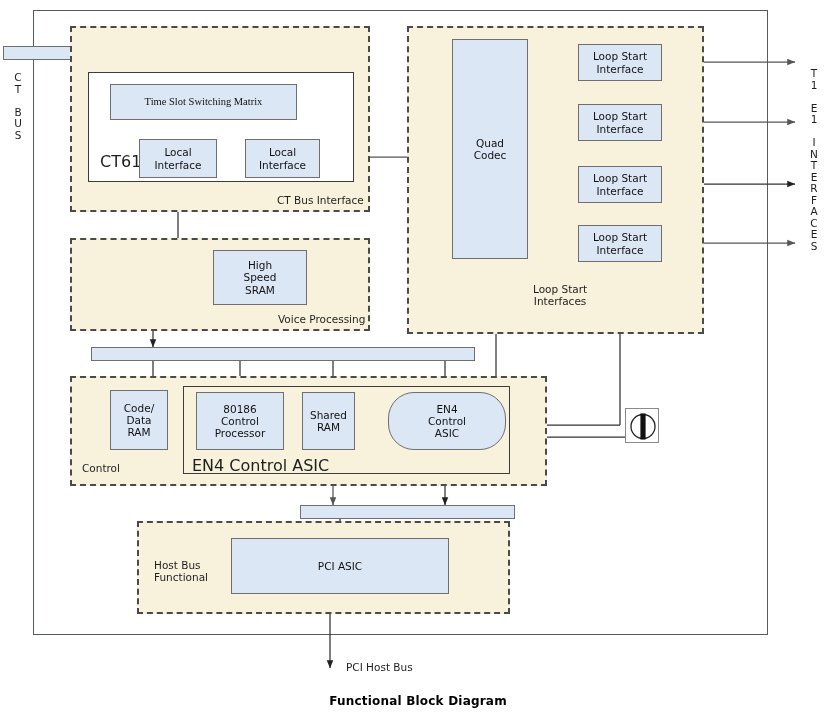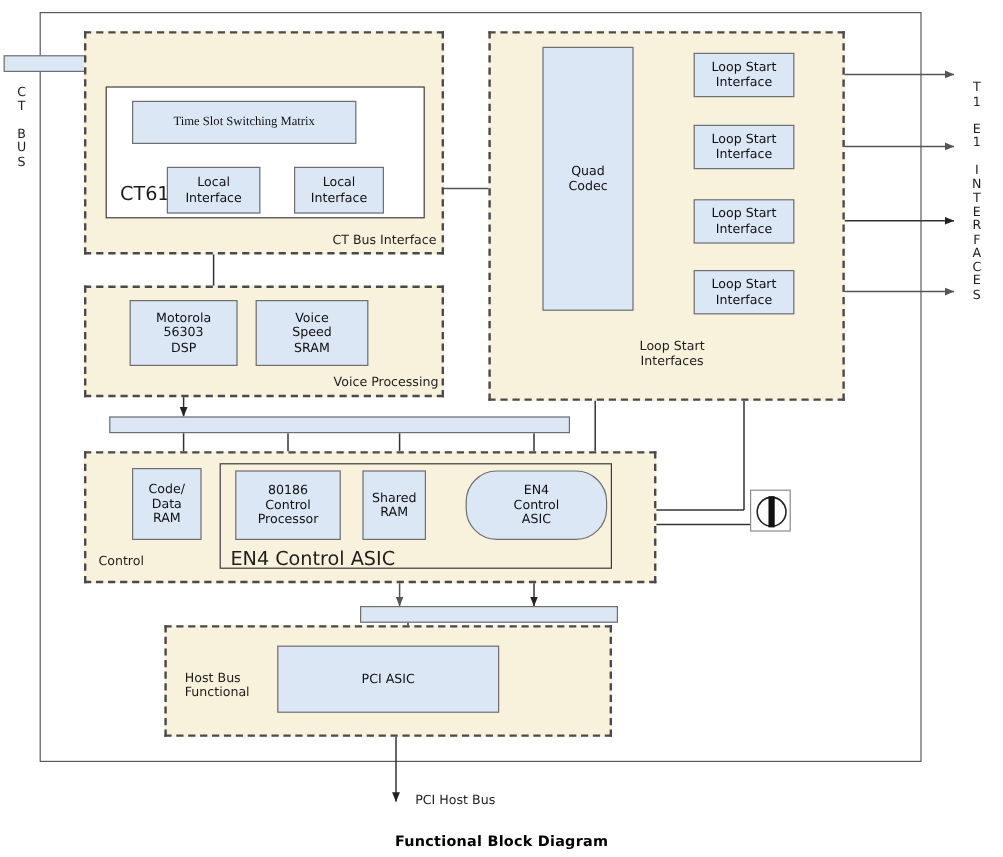--- a/index.html
+++ b/index.html
@@ -190,24 +190,21 @@
 R
 F
 A
 C
 E
 S</div>
 
   <div class="abs group" style="left:70px;top:238px;width:300px;height:93px;"></div>
   <div class="group-label" style="left:278px;top:313px;">Voice Processing</div>
 
-  <div class="abs blk" style="left:108px;top:250px;width:90px;height:55px;">Motorola
-56303
-DSP</div>
-  <div class="abs blk" style="left:213px;top:250px;width:94px;height:55px;">Voice
+  <div class="abs blk" style="left:213px;top:250px;width:94px;height:55px;">High
 Speed
 SRAM</div>
 
   <div class="abs bus" style="left:91px;top:347px;width:384px;height:14px;"></div>
 
   <div class="abs group" style="left:70px;top:376px;width:477px;height:110px;"></div>
   <div class="group-label" style="left:82px;top:462px;">Control</div>
 
   <div class="abs subbox transparent" style="left:183px;top:386px;width:327px;height:88px;"></div>
   <div class="sub-label" style="left:192px;top:456px;">EN4 Control ASIC</div>
@@ -230,19 +227,19 @@
       <rect x="14.4" y="4.5" width="5.2" height="26" fill="#111"></rect>
     </svg>
   </div>
 
   <div class="abs bus" style="left:300px;top:505px;width:215px;height:14px;"></div>
 
   <div class="abs group" style="left:137px;top:521px;width:373px;height:93px;"></div>
   <div class="group-label" style="left:154px;top:559px;">Host Bus
 Functional</div>
 
-  <div class="abs blk" style="left:231px;top:538px;width:185px;height:56px;">PCI ASIC</div>
+  <div class="abs blk" style="left:231px;top:538px;width:218px;height:56px;">PCI ASIC</div>
 
   <div class="plain" style="left:346px;top:661px;">PCI Host Bus</div>
 
   <div class="caption" style="left:0;top:694px;">Functional Block Diagram</div>
 
 </div>
 
 </body></html>

